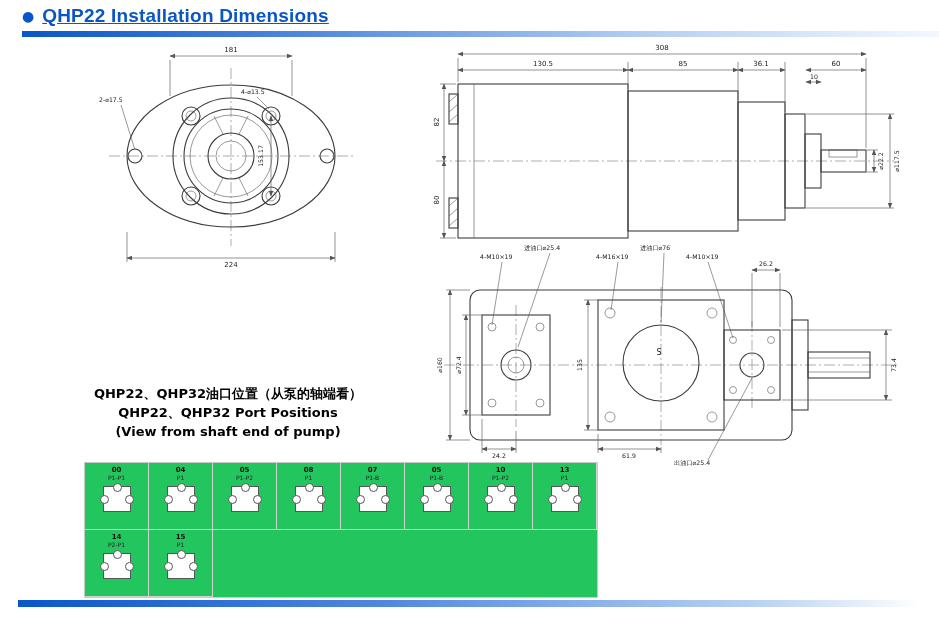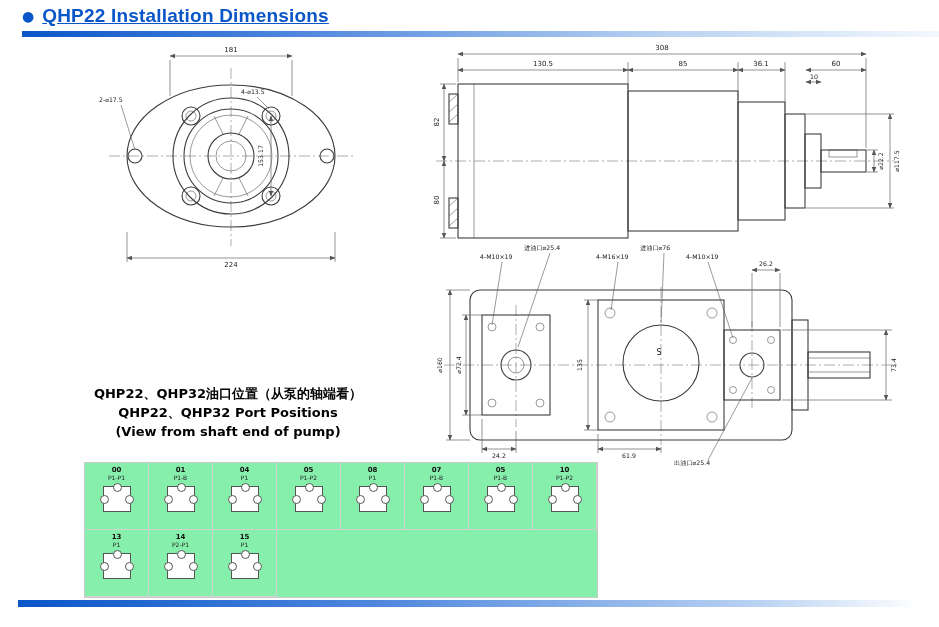--- a/index.html
+++ b/index.html
@@ -26,21 +26,21 @@
   .cl { stroke:#8a8a8a; stroke-width:.7; fill:none; stroke-dasharray:11 3 2 3; }
   .dm { stroke:#666; stroke-width:.7; fill:none; }
   svg text { fill:#222; font-family:"DejaVu Sans","Liberation Sans",sans-serif; }
   .t8 { font-size:8px; } .t7 { font-size:7px; } .t6 { font-size:6.2px; }
 
   .caption { position:absolute; left:68px; top:338px; width:320px; text-align:center;
              font-weight:bold; font-size:13px; line-height:1.45; color:#000;margin-top:47px; }
 
   .vgrid { position:absolute; left:84px; top:462px; display:grid;
            grid-template-columns:repeat(8,64px); grid-auto-rows:67px;
-           border:1px solid #c9c9c9; background:#86efac; }
+           border:1px solid #c9c9c9; background:#22c55e; }
   .vcell { border-right:1px solid #d2d2d2; border-bottom:1px solid #d2d2d2;
            box-sizing:border-box; display:flex; flex-direction:column; align-items:center;
            padding-top:3px; }
   .vnum { font-size:7px; font-weight:bold; line-height:1.2; }
   .vcode { font-size:6px; line-height:1.2; margin-bottom:1px; color:#222; }
   .vdiag { width:26px; height:24px; border:1px solid #555; position:relative; margin-top:3px; background:#fff; }
   .vport { position:absolute; width:7px; height:7px; border:1px solid #555; border-radius:50%; background:#fff; }
   .vport-l { left:-4px; top:8px; }
   .vport-r { right:-4px; top:8px; }
   .vport-t { left:9px; top:-4px; }
@@ -280,29 +280,20 @@
     <div class="vcell">
       <div class="vnum">00</div>
       <div class="vcode">P1-P1</div>
       <div class="vdiag">
           <span class="vport vport-l"></span>
           <span class="vport vport-r"></span>
           <span class="vport vport-t"></span>
         </div>
     </div>
     <div class="vcell">
-      <div class="vnum">01</div>
-      <div class="vcode">P1-B</div>
-      <div class="vdiag">
-          <span class="vport vport-l"></span>
-          <span class="vport vport-r"></span>
-          <span class="vport vport-t"></span>
-        </div>
-    </div>
-    <div class="vcell">
       <div class="vnum">04</div>
       <div class="vcode">P1</div>
       <div class="vdiag">
           <span class="vport vport-l"></span>
           <span class="vport vport-r"></span>
           <span class="vport vport-t"></span>
         </div>
     </div>
     <div class="vcell">
       <div class="vnum">05</div>

